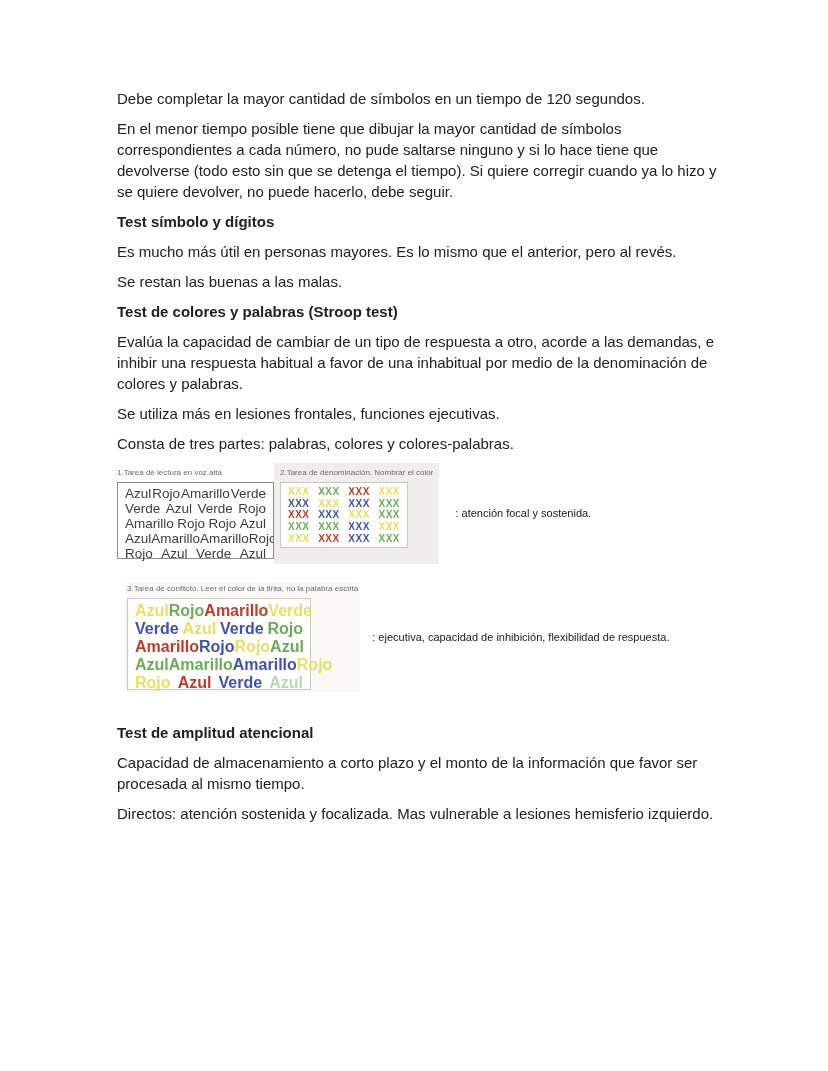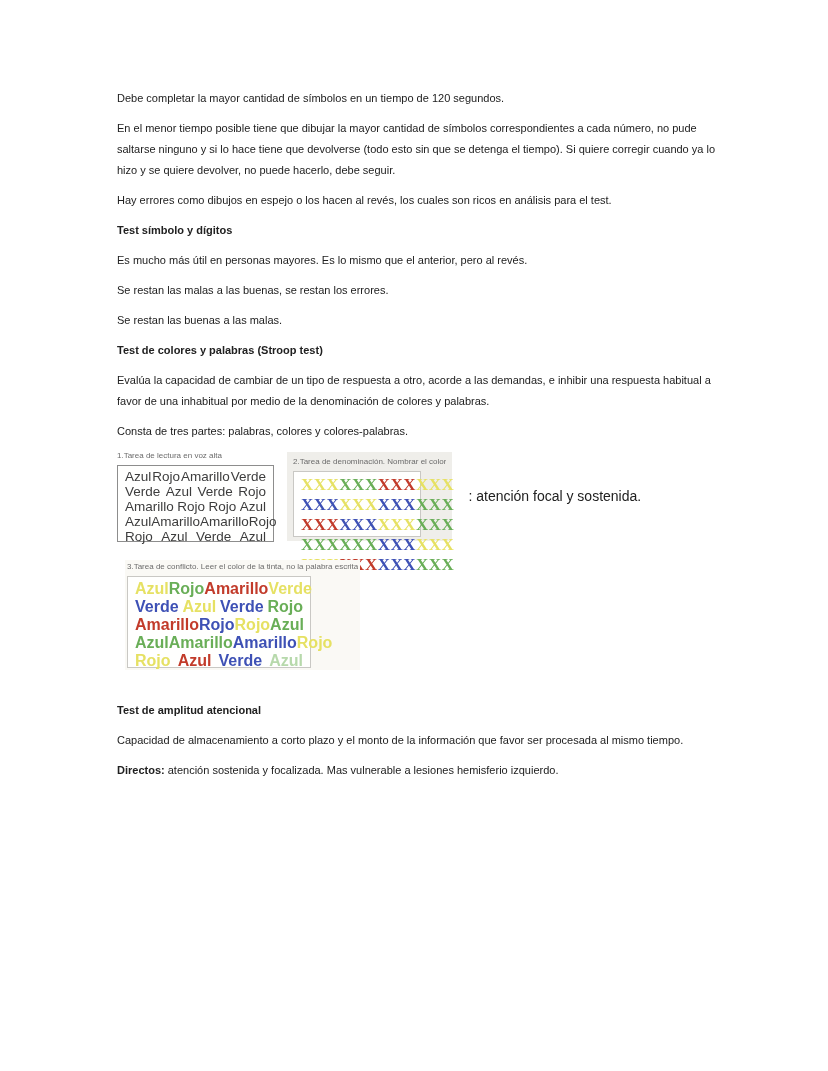--- a/index.html
+++ b/index.html
@@ -10,37 +10,37 @@
     color: #212121;
     position: relative;
     overflow: hidden;
   }
   .content {
     position: absolute;
     left: 117px; top: 88px;
     width: 606px;
   }
   p, h3 {
-    font-size: 11px;
+    font-size: 15px;
     line-height: 21px;
     margin: 0 0 9px 0;
     font-weight: normal;
   }
   h3 { font-weight: bold; }
-  .bold-lead { font-weight: bold; }
+  .bold-lead { font-weight: normal; }
 
   
   .figure-row {
     display: flex;
     align-items: center;
     margin: 0 0 18px 0;
   }
   .figure-row.second { margin-bottom: 30px; }
   .fig-note {
-    font-size: 14px;
+    font-size: 11px;
     line-height: 21px;
     margin-left: 16px;
   }
   .fig-note.wrap { width: 372px; margin-left: 12px; }
   .panel { display: inline-block; vertical-align: top; }
   .fig-caption {
     font-size: 8px;
     line-height: 10px;
     color: #6b6b6b;
     margin-bottom: 4px;
@@ -63,59 +63,57 @@
   
   #task1-box {
     width: 157px; height: 77px;
     font-size: 13.5px;
     color: #3d3d3d;
     font-weight: 500;
   }
   
   .task2-wrap {
     background: #efeeea;
-    padding: 5px 6px 4px 6px;
-    margin-left: 13px;
+    padding: 5px 6px 16px 6px;
+    margin-left: 0;
   }
   #task2-box {
     width: 128px; height: 66px;
     border-color: #c9c8c4;
-    font-size: 17px;
+    font-size: 10px;
     font-weight: bold;
     letter-spacing: 0.5px;
-    font-family: Liberation Serif, serif;
   }
   
   .task3-wrap {
     background: #faf9f5;
     padding: 2px;
     margin-left: 8px;
   }
   #task3-box {
     width: 184px; height: 92px;
     border-color: #c9c8c4;
     font-size: 16px;
     font-weight: 600;
   }
 </style>
 </head>
 <body>
 
 <div class="content">
   <p>Debe completar la mayor cantidad de símbolos en un tiempo de 120 segundos.</p>
   <p>En el menor tiempo posible tiene que dibujar la mayor cantidad de símbolos correspondientes a cada número, no pude saltarse ninguno y si lo hace tiene que devolverse (todo esto sin que se detenga el tiempo). Si quiere corregir cuando ya lo hizo y se quiere devolver, no puede hacerlo, debe seguir.</p>
-  <p>Hay errores como dibujos en espejo o los hacen al revés, los cuales son ricos en análisis para el test.</p>
 
   <h3>Test símbolo y dígitos</h3>
   <p>Es mucho más útil en personas mayores. Es lo mismo que el anterior, pero al revés.</p>
-  <p>Se restan las malas a las buenas, se restan los errores.</p>
   <p>Se restan las buenas a las malas.</p>
 
   <h3>Test de colores y palabras (Stroop test)</h3>
   <p>Evalúa la capacidad de cambiar de un tipo de respuesta a otro, acorde a las demandas, e inhibir una respuesta habitual a favor de una inhabitual por medio de la denominación de colores y palabras.</p>
+  <p>Se utiliza más en lesiones frontales, funciones ejecutivas.</p>
   <p>Consta de tres partes: palabras, colores y colores-palabras.</p>
 
   <div class="figure-row">
     <div class="panel">
       <div class="fig-caption">1.Tarea de lectura en voz alta</div>
       <div class="word-box" id="task1-box">
           <div class="word-row">
             <span style="color: rgb(61, 61, 61);">Azul</span>
             <span style="color: rgb(61, 61, 61);">Rojo</span>
             <span style="color: rgb(61, 61, 61);">Amarillo</span>
@@ -214,18 +212,19 @@
             <span style="color: rgb(230, 225, 99);">Rojo</span>
           </div>
           <div class="word-row">
             <span style="color: rgb(230, 225, 99);">Rojo</span>
             <span style="color: rgb(194, 59, 42);">Azul</span>
             <span style="color: rgb(62, 81, 181);">Verde</span>
             <span style="color: rgb(183, 217, 171);">Azul</span>
           </div>
         </div>
     </div>
+    <div class="fig-note wrap">: ejecutiva, capacidad de inhibición, flexibilidad de respuesta.</div>
   </div>
 
   <h3>Test de amplitud atencional</h3>
   <p>Capacidad de almacenamiento a corto plazo y el monto de la información que favor ser procesada al mismo tiempo.</p>
   <p><span class="bold-lead">Directos:</span><span> atención sostenida y focalizada. Mas vulnerable a lesiones hemisferio izquierdo.</span></p>
 </div>
 
 </body></html>

